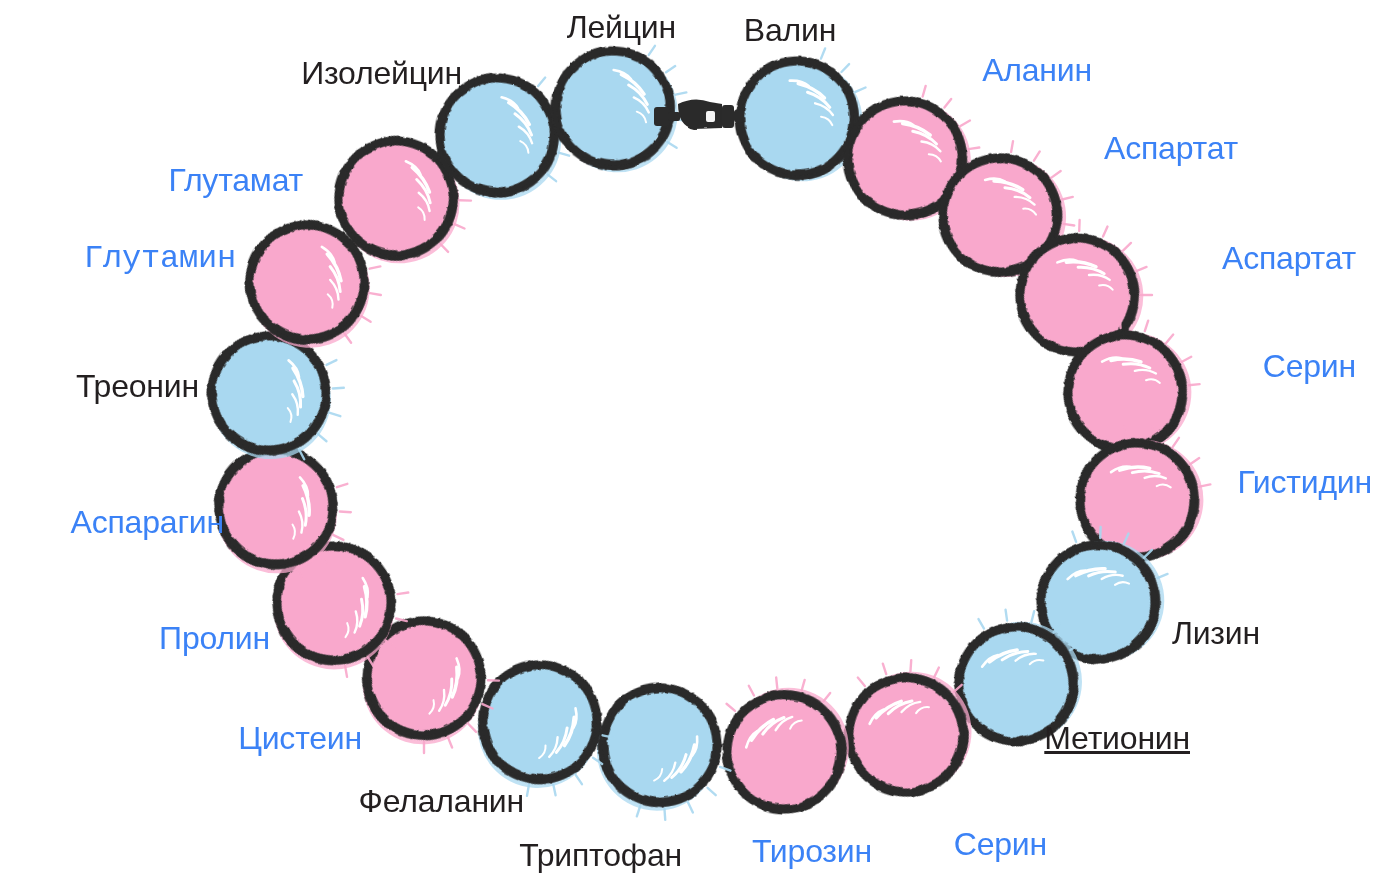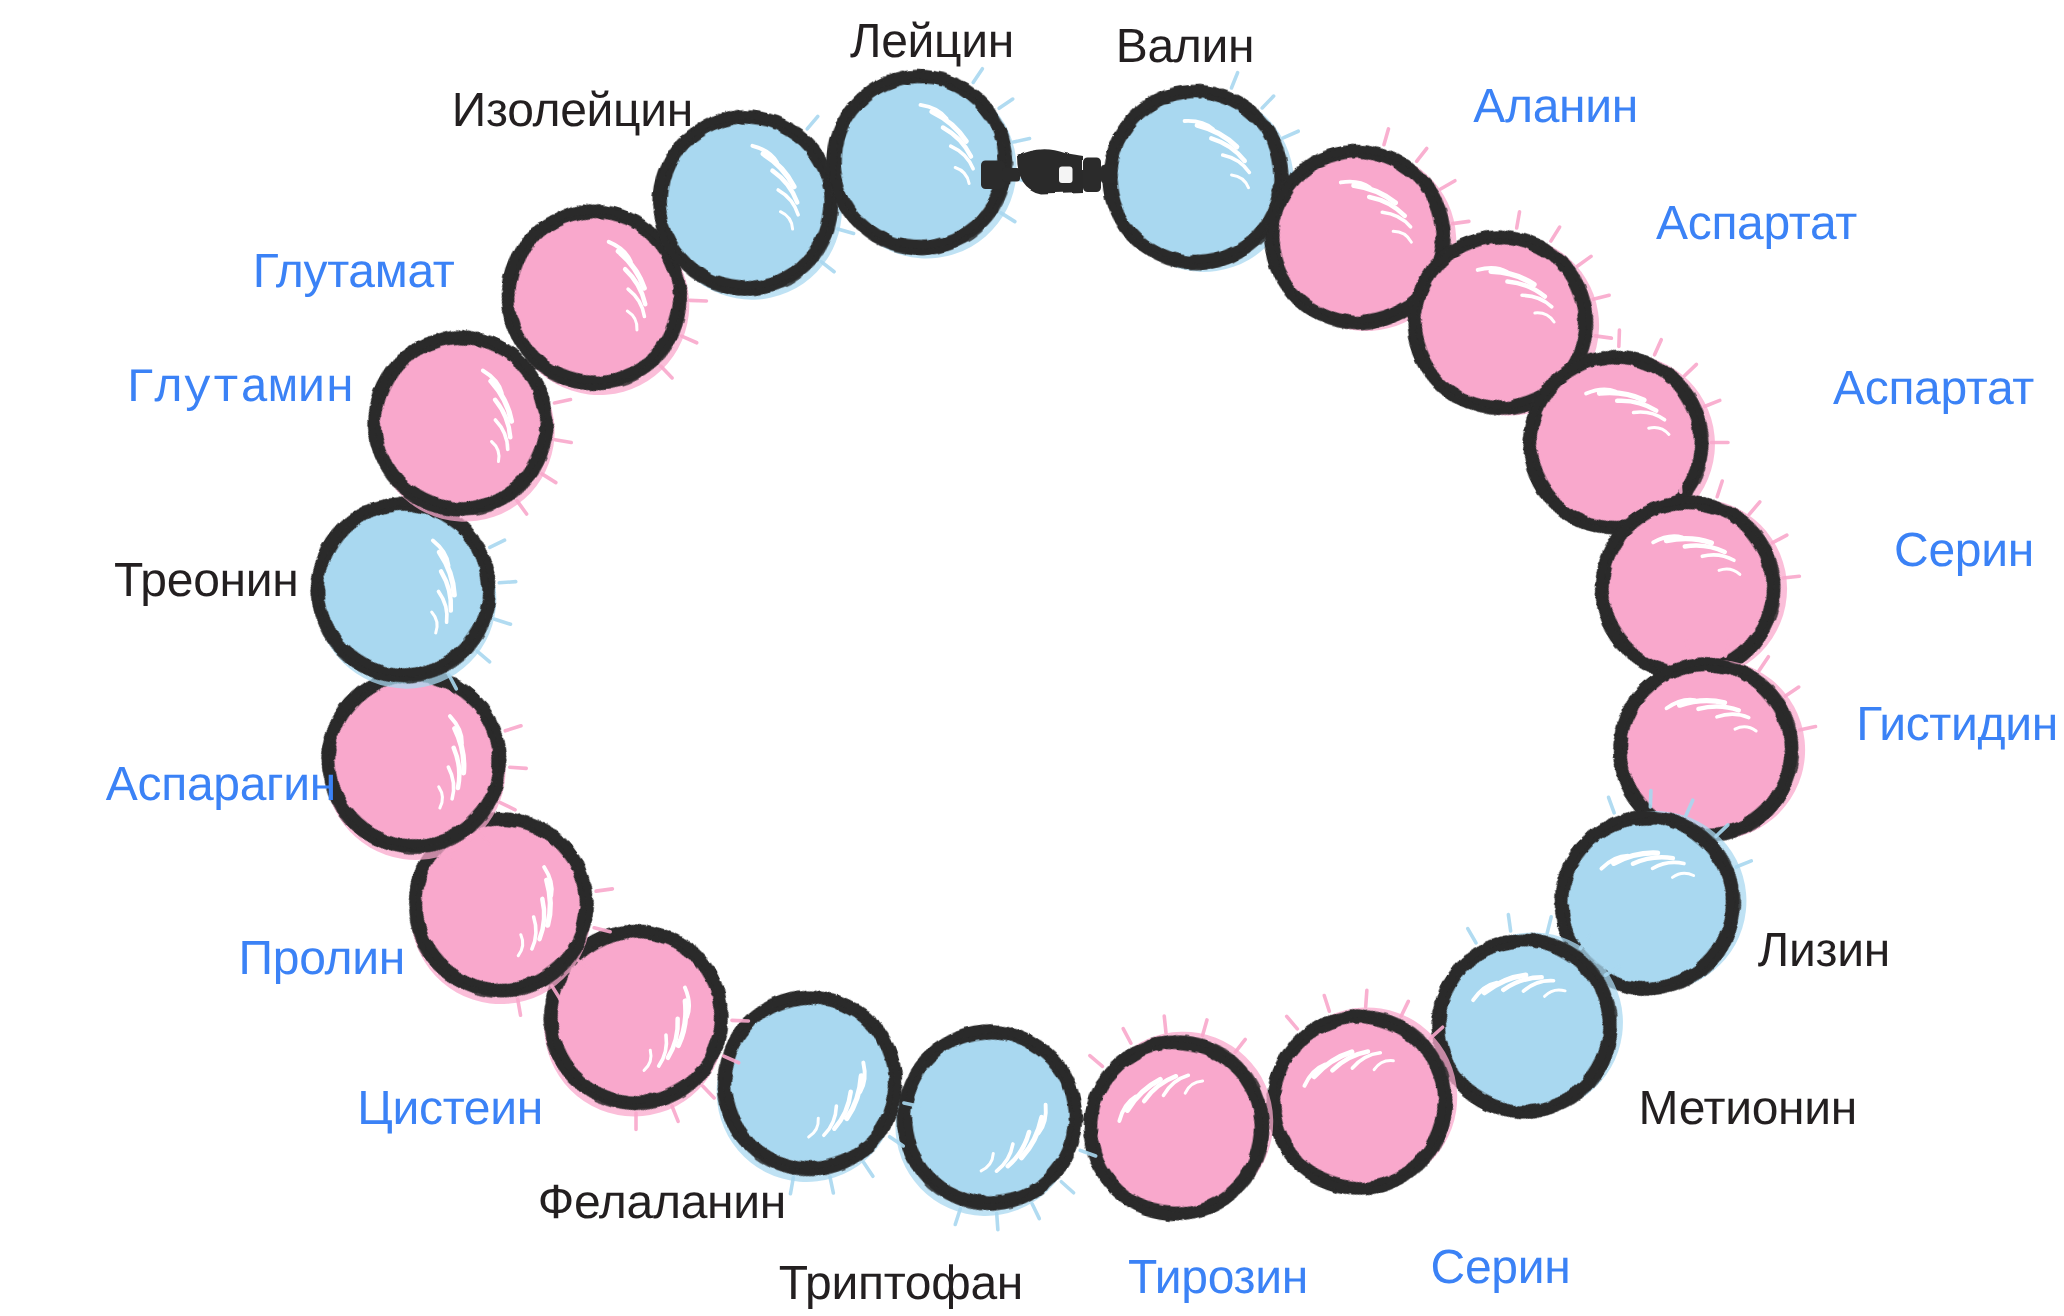--- a/index.html
+++ b/index.html
@@ -458,21 +458,21 @@
   </svg>
 
   <div id="labels-layer">
       <div class="label black lbl-c" style="left: 790px; top: 30px;">Валин</div>
       <div class="label red lbl-r" style="left: 1092px; top: 70px;">Аланин</div>
       <div class="label red lbl-r" style="left: 1238px; top: 148px;">Аспартат</div>
       <div class="label red lbl-r" style="left: 1356px; top: 258px;">Аспартат</div>
       <div class="label red lbl-r" style="left: 1356px; top: 366px;">Серин</div>
       <div class="label red lbl-r" style="left: 1372px; top: 482px;">Гистидин</div>
       <div class="label black lbl-r" style="left: 1260px; top: 633px;">Лизин</div>
-      <div class="label black lbl-r" style="left: 1238px; top: 738px;">Метионин</div>
+      <div class="label black lbl-r" style="left: 1190px; top: 738px; text-decoration: underline;">Метионин</div>
       <div class="label red lbl-r" style="left: 1047px; top: 824px; margin-top: 20px;">Серин</div>
       <div class="label red lbl-r" style="left: 872px; top: 851px;">Тирозин</div>
       <div class="label black lbl-r" style="left: 682px; top: 855px;">Триптофан</div>
       <div class="label black lbl-r" style="left: 524px; top: 801px;">Фелаланин</div>
       <div class="label red lbl-r" style="left: 362px; top: 738px;">Цистеин</div>
       <div class="label red lbl-r" style="left: 270px; top: 638px;">Пролин</div>
       <div class="label red lbl-r" style="left: 224px; top: 522px;">Аспарагин</div>
       <div class="label black lbl-r" style="left: 199px; top: 386px; text-align: center;">Треонин</div>
       <div class="label red lbl-r" style="left: 236px; top: 259px; font-family: Liberation Mono, monospace;">Глутамин</div>
       <div class="label red lbl-r" style="left: 303px; top: 180px;">Глутамат</div>

